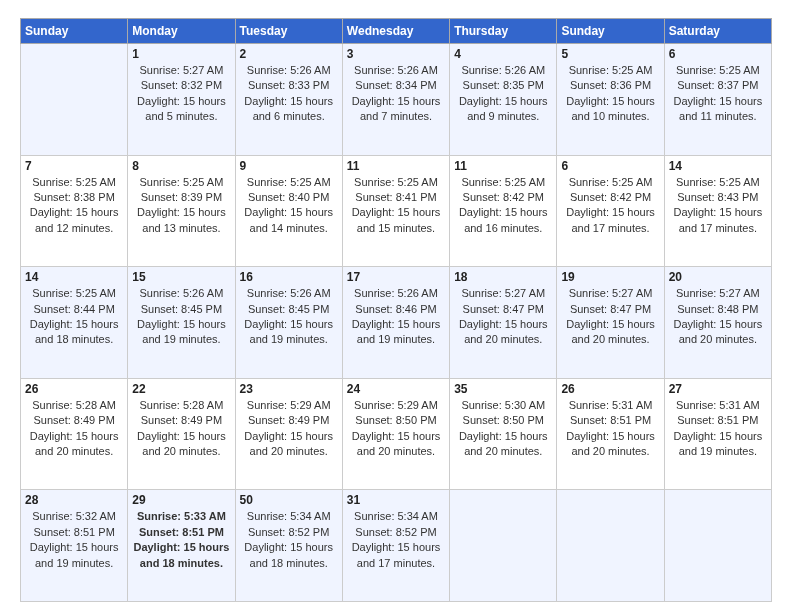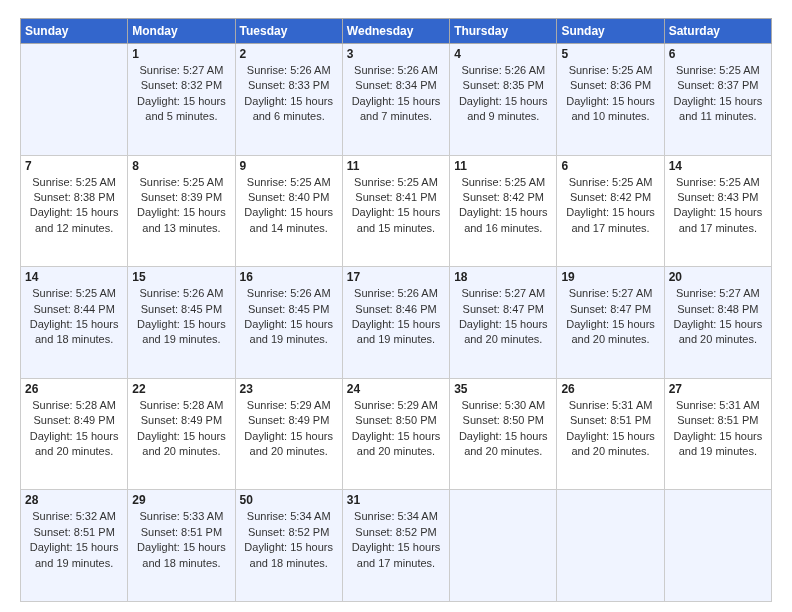--- a/index.html
+++ b/index.html
@@ -317,21 +317,21 @@
         <tr class="row-shaded">
           <td>
             <span class="day-number">28</span>
             <div class="day-info" style="white-space: pre-line;">Sunrise: 5:32 AM
 Sunset: 8:51 PM
 Daylight: 15 hours
 and 19 minutes.</div>
           </td>
           <td>
             <span class="day-number">29</span>
-            <div class="day-info" style="white-space: pre-line;">Sunrise: 5:33 AM
+            <div class="day-info" style="white-space: pre-line; font-weight: bold;">Sunrise: 5:33 AM
 Sunset: 8:51 PM
 Daylight: 15 hours
 and 18 minutes.</div>
           </td>
           <td>
             <span class="day-number">50</span>
             <div class="day-info" style="white-space: pre-line;">Sunrise: 5:34 AM
 Sunset: 8:52 PM
 Daylight: 15 hours
 and 18 minutes.</div>

